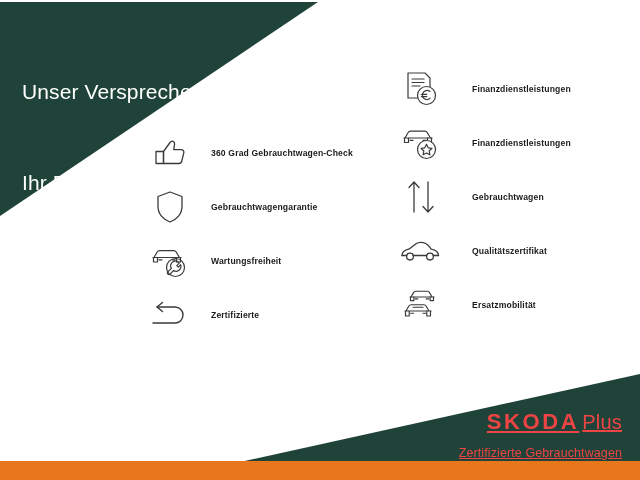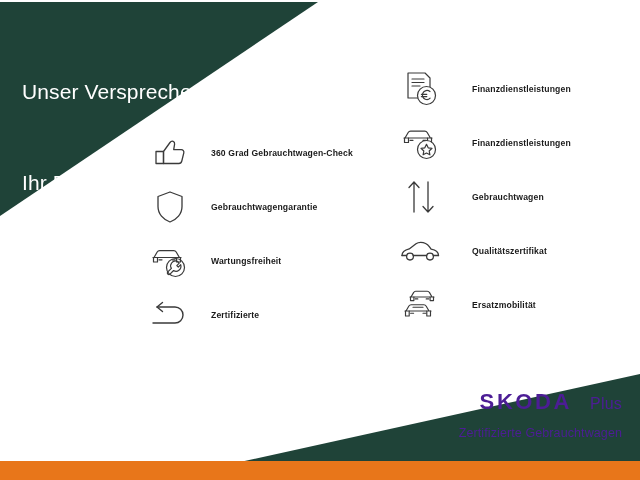--- a/index.html
+++ b/index.html
@@ -68,39 +68,40 @@
     color: #1a1a1a;
     letter-spacing: 0.15px;
     white-space: nowrap;
   }
   .col-right .feature-label { margin-left: 28px; }
 
   
   .brand {
     position: absolute;
     right: 18px;
-    bottom: 40px;
+    bottom: 20px;
     text-align: right;
-    color: #4c1d95;
+    color: #ef4444;
+    text-decoration: underline;
   }
   .brand-top {
     display: flex;
     align-items: baseline;
     justify-content: flex-end;
     line-height: 1;
   }
   .brand-skoda {
     font-size: 22px;
     font-weight: bold;
     letter-spacing: 2.6px;
   }
   .brand-plus {
-    font-size: 16px;
+    font-size: 20px;
     font-weight: 400;
-    margin-left: 18px;
+    margin-left: 3px;
     letter-spacing: 0.2px;
   }
   .brand-sub {
     margin-top: 13px;
     font-size: 12.5px;
     font-weight: 400;
     letter-spacing: 0.1px;
   }
 </style>
 </head>

